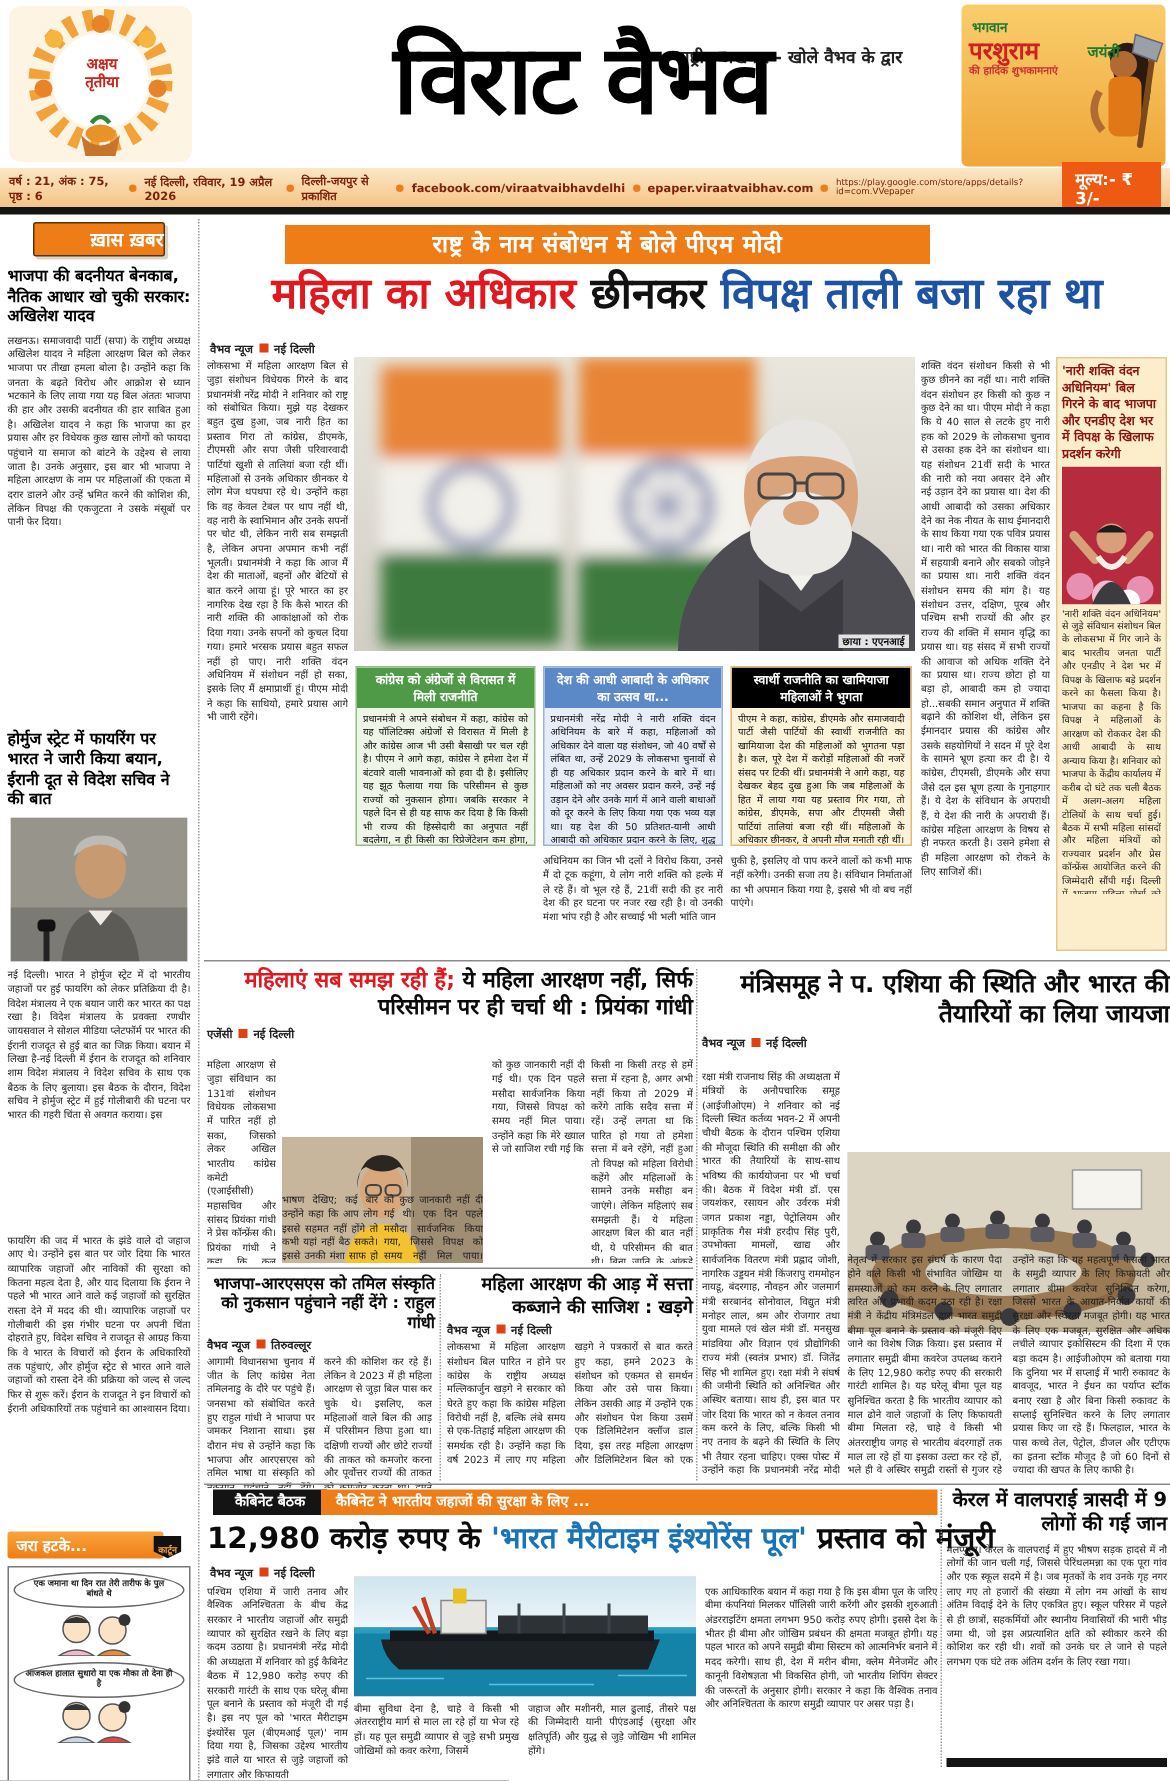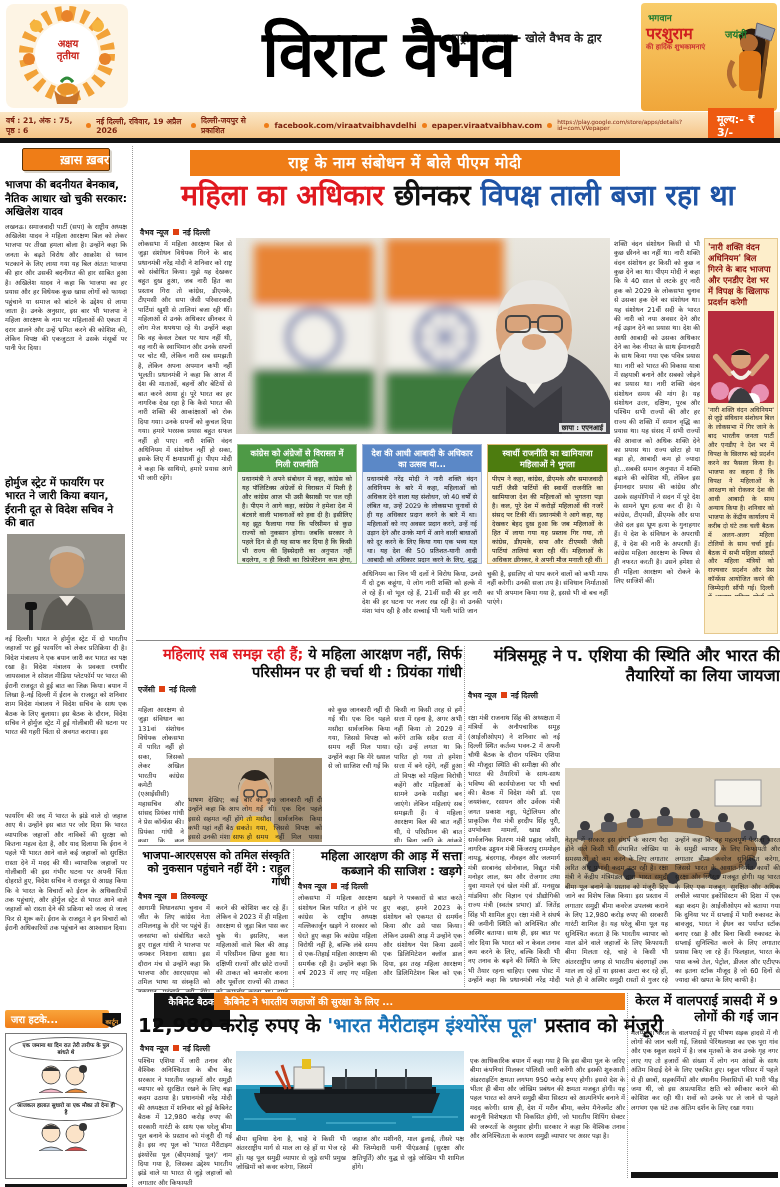--- a/index.html
+++ b/index.html
@@ -109,21 +109,21 @@
     <span class="price-badge">मूल्य:- ₹ 3/-</span>
   </div>
   <div class="abs blackbar"></div>
 
   <div class="abs sidebar">
     <div class="sb-header">ख़ास ख़बर</div>
 
     <div class="sb-head">भाजपा की बदनीयत बेनकाब, नैतिक आधार खो चुकी सरकार: अखिलेश यादव</div>
     <div class="body-text sb-body" style="height:246px">लखनऊ। समाजवादी पार्टी (सपा) के राष्ट्रीय अध्यक्ष अखिलेश यादव ने महिला आरक्षण बिल को लेकर भाजपा पर तीखा हमला बोला है। उन्होंने कहा कि जनता के बढ़ते विरोध और आक्रोश से ध्यान भटकाने के लिए लाया गया यह बिल अंततः भाजपा की हार और उसकी बदनीयत की हार साबित हुआ है। अखिलेश यादव ने कहा कि भाजपा का हर प्रयास और हर विधेयक कुछ खास लोगों को फायदा पहुंचाने या समाज को बांटने के उद्देश्य से लाया जाता है। उनके अनुसार, इस बार भी भाजपा ने महिला आरक्षण के नाम पर महिलाओं की एकता में दरार डालने और उन्हें भ्रमित करने की कोशिश की, लेकिन विपक्ष की एकजुटता ने उसके मंसूबों पर पानी फेर दिया।</div>
 
-    <div class="sb-head" style="margin-top:7px">होर्मुज स्ट्रेट में फायरिंग पर भारत ने जारी किया बयान, ईरानी दूत से विदेश सचिव ने की बात</div>
+    <div class="sb-head" style="margin-top:18px">होर्मुज स्ट्रेट में फायरिंग पर भारत ने जारी किया बयान, ईरानी दूत से विदेश सचिव ने की बात</div>
     <div class="photo-frame" style="width:118px;height:96px;margin:2px auto 5px">
       <svg width="118" height="96">
         <rect width="118" height="96" fill="#97948c"></rect>
         <rect y="60" width="118" height="36" fill="#7c7a74"></rect>
         <ellipse cx="60" cy="34" rx="17" ry="20" fill="#c79a72"></ellipse>
         <path d="M42 26 q18 -16 36 0 q-2 -14 -18 -14 q-16 0 -18 14z" fill="#bdbbb5"></path>
         <path d="M34 96 q4 -34 26 -34 q22 0 26 34z" fill="#5d5b55"></path>
         <path d="M52 62 l8 10 8 -10 z" fill="#efeae2"></path>
         <rect x="22" y="74" width="4" height="22" fill="#222"></rect>
         <rect x="18" y="68" width="12" height="8" rx="3" fill="#111"></rect>
@@ -230,21 +230,21 @@
 
   <div class="abs info-box" style="left:237px;top:444px;width:120px;height:120px;background:#eef4e6;border-color:#98bb8a">
     <div class="ib-title" style="background:#4e9a46">कांग्रेस को अंग्रेजों से विरासत में मिली राजनीति</div>
     <div class="ib-body">प्रधानमंत्री ने अपने संबोधन में कहा, कांग्रेस को यह पॉलिटिक्स अंग्रेजों से विरासत में मिली है और कांग्रेस आज भी उसी बैसाखी पर चल रही है। पीएम ने आगे कहा, कांग्रेस ने हमेशा देश में बंटवारे वाली भावनाओं को हवा दी है। इसीलिए यह झूठ फैलाया गया कि परिसीमन से कुछ राज्यों को नुकसान होगा। जबकि सरकार ने पहले दिन से ही यह साफ कर दिया है कि किसी भी राज्य की हिस्सेदारी का अनुपात नहीं बदलेगा, न ही किसी का रिप्रेजेंटेशन कम होगा, बल्कि सभी राज्यों की सीटें बराबर अनुपात में बढ़ेंगी।</div>
   </div>
   <div class="abs info-box" style="left:362px;top:444px;width:120px;height:120px;background:#e7edf7;border-color:#9fb2d6">
     <div class="ib-title" style="background:#5b88c7">देश की आधी आबादी के अधिकार का उत्सव था...</div>
     <div class="ib-body">प्रधानमंत्री नरेंद्र मोदी ने नारी शक्ति वंदन अधिनियम के बारे में कहा, महिलाओं को अधिकार देने वाला यह संशोधन, जो 40 वर्षों से लंबित था, उन्हें 2029 के लोकसभा चुनावों से ही यह अधिकार प्रदान करने के बारे में था। महिलाओं को नए अवसर प्रदान करने, उन्हें नई उड़ान देने और उनके मार्ग में आने वाली बाधाओं को दूर करने के लिए किया गया एक भव्य यज्ञ था। यह देश की 50 प्रतिशत-यानी आधी आबादी को अधिकार प्रदान करने के लिए, शुद्ध इरादे और ईमानदारी के साथ मनाया गया एक पवित्र उत्सव था।</div>
   </div>
   <div class="abs info-box" style="left:487px;top:444px;width:121px;height:120px;background:#fdf3d8;border-color:#dfba78">
-    <div class="ib-title" style="background:#4d7c0f">स्वार्थी राजनीति का खामियाजा महिलाओं ने भुगता</div>
+    <div class="ib-title" style="background:#000000">स्वार्थी राजनीति का खामियाजा महिलाओं ने भुगता</div>
     <div class="ib-body">पीएम ने कहा, कांग्रेस, डीएमके और समाजवादी पार्टी जैसी पार्टियों की स्वार्थी राजनीति का खामियाजा देश की महिलाओं को भुगतना पड़ा है। कल, पूरे देश में करोड़ों महिलाओं की नजरें संसद पर टिकी थीं। प्रधानमंत्री ने आगे कहा, यह देखकर बेहद दुख हुआ कि जब महिलाओं के हित में लाया गया यह प्रस्ताव गिर गया, तो कांग्रेस, डीएमके, सपा और टीएमसी जैसी पार्टियां तालियां बजा रही थीं। महिलाओं के अधिकार छीनकर, वे अपनी मौज मनाती रही थीं।</div>
   </div>
 
   <div class="abs body-text" style="left:362px;top:570px;width:120px;height:62px">अधिनियम का जिन भी दलों ने विरोध किया, उनसे मैं दो टूक कहूंगा, ये लोग नारी शक्ति को हल्के में ले रहे हैं। वो भूल रहे हैं, 21वीं सदी की हर नारी देश की हर घटना पर नजर रख रही है। वो उनकी मंशा भांप रही है और सच्चाई भी भली भांति जान</div>
   <div class="abs body-text" style="left:487px;top:570px;width:121px;height:62px">चुकी है, इसलिए वो पाप करने वालों को कभी माफ नहीं करेगी। उनकी सजा तय है। संविधान निर्माताओं का भी अपमान किया गया है, इससे भी वो बच नहीं पाएंगे।</div>
 
   <div class="abs rule-h" style="left:136px;top:640px;width:644px"></div>
 
   <div class="abs" style="left:138px;top:646px;width:324px;height:196px">
     <div class="sec-headline" style="font-size:14.5px"><span class="hl-red">महिलाएं सब समझ रही हैं;</span><span> ये महिला आरक्षण नहीं, सिर्फ परिसीमन पर ही चर्चा थी : प्रियंका गांधी</span></div>
@@ -346,21 +346,21 @@
         </g>
       </svg>
     </div>
     <div class="abs body-text" style="left:97px;top:190px;width:103px;height:148px">नेतृत्व में सरकार इस संघर्ष के कारण पैदा होने वाले किसी भी संभावित जोखिम या समस्याओं को कम करने के लिए लगातार त्वरित और प्रभावी कदम उठा रही है। रक्षा मंत्री ने केंद्रीय मंत्रिमंडल द्वारा भारत समुद्री बीमा पूल बनाने के प्रस्ताव को मंजूरी दिए जाने का विशेष जिक्र किया। इस प्रस्ताव में लगातार समुद्री बीमा कवरेज उपलब्ध कराने के लिए 12,980 करोड़ रुपए की सरकारी गारंटी शामिल है। यह घरेलू बीमा पूल यह सुनिश्चित करता है कि भारतीय व्यापार को माल ढोने वाले जहाजों के लिए किफायती बीमा मिलता रहे, चाहे वे किसी भी अंतरराष्ट्रीय जगह से भारतीय बंदरगाहों तक माल ला रहे हों या इसका उल्टा कर रहे हों, भले ही वे अस्थिर समुद्री रास्तों से गुजर रहे हों।</div>
     <div class="abs body-text" style="left:207px;top:190px;width:105px;height:148px">उन्होंने कहा कि यह महत्वपूर्ण फैसला भारत के समुद्री व्यापार के लिए किफायती और लगातार बीमा कवरेज सुनिश्चित करेगा, जिससे भारत के आयात-निर्यात कार्यों की सुरक्षा और स्थिरता मजबूत होगी। यह भारत के लिए एक मजबूत, सुरक्षित और अधिक लचीले व्यापार इकोसिस्टम की दिशा में एक बड़ा कदम है। आईजीओएम को बताया गया कि दुनिया भर में सप्लाई में भारी रुकावट के बावजूद, भारत ने ईंधन का पर्याप्त स्टॉक बनाए रखा है और बिना किसी रुकावट के सप्लाई सुनिश्चित करने के लिए लगातार प्रयास किए जा रहे हैं। फिलहाल, भारत के पास कच्चे तेल, पेट्रोल, डीजल और एटीएफ का इतना स्टॉक मौजूद है जो 60 दिनों से ज्यादा की खपत के लिए काफी है।</div>
   </div>
 
   <div class="abs rule-h" style="left:136px;top:989px;width:644px"></div>
 
   <div class="abs" style="left:138px;top:993px;width:487px;height:194px">
-    <div class="abs cab-label" style="left:16px;top:0;width:76px;height:34px">कैबिनेट बैठक</div>
+    <div class="abs cab-label" style="left:4px;top:0;width:76px;height:17px">कैबिनेट बैठक</div>
     <div class="abs cab-kicker" style="left:76px;top:0;width:411px;height:17px">कैबिनेट ने भारतीय जहाजों की सुरक्षा के लिए ...</div>
     <div class="abs sec-headline" style="left:0;top:21px;width:487px;font-size:19.5px;white-space:nowrap"><span>12,980 करोड़ रुपए के </span><span class="hl-lightblue">'भारत मैरीटाइम इंश्योरेंस पूल'</span><span> प्रस्ताव को मंजूरी</span></div>
     <div class="abs byline" style="left:2px;top:50px">
       <span>वैभव न्यूज</span>
       <span class="sq"></span>
       <span>नई दिल्ली</span>
     </div>
     <div class="abs body-text" style="left:0;top:64px;width:94px;height:130px">पश्चिम एशिया में जारी तनाव और वैश्विक अनिश्चितता के बीच केंद्र सरकार ने भारतीय जहाजों और समुद्री व्यापार को सुरक्षित रखने के लिए बड़ा कदम उठाया है। प्रधानमंत्री नरेंद्र मोदी की अध्यक्षता में शनिवार को हुई कैबिनेट बैठक में 12,980 करोड़ रुपए की सरकारी गारंटी के साथ एक घरेलू बीमा पूल बनाने के प्रस्ताव को मंजूरी दी गई है। इस नए पूल को 'भारत मैरीटाइम इंश्योरेंस पूल (बीएमआई पूल)' नाम दिया गया है, जिसका उद्देश्य भारतीय झंडे वाले या भारत से जुड़े जहाजों को लगातार और किफायती</div>
     <div class="abs photo-frame" style="left:98px;top:58px;width:228px;height:80px">
       <svg width="228" height="80">

